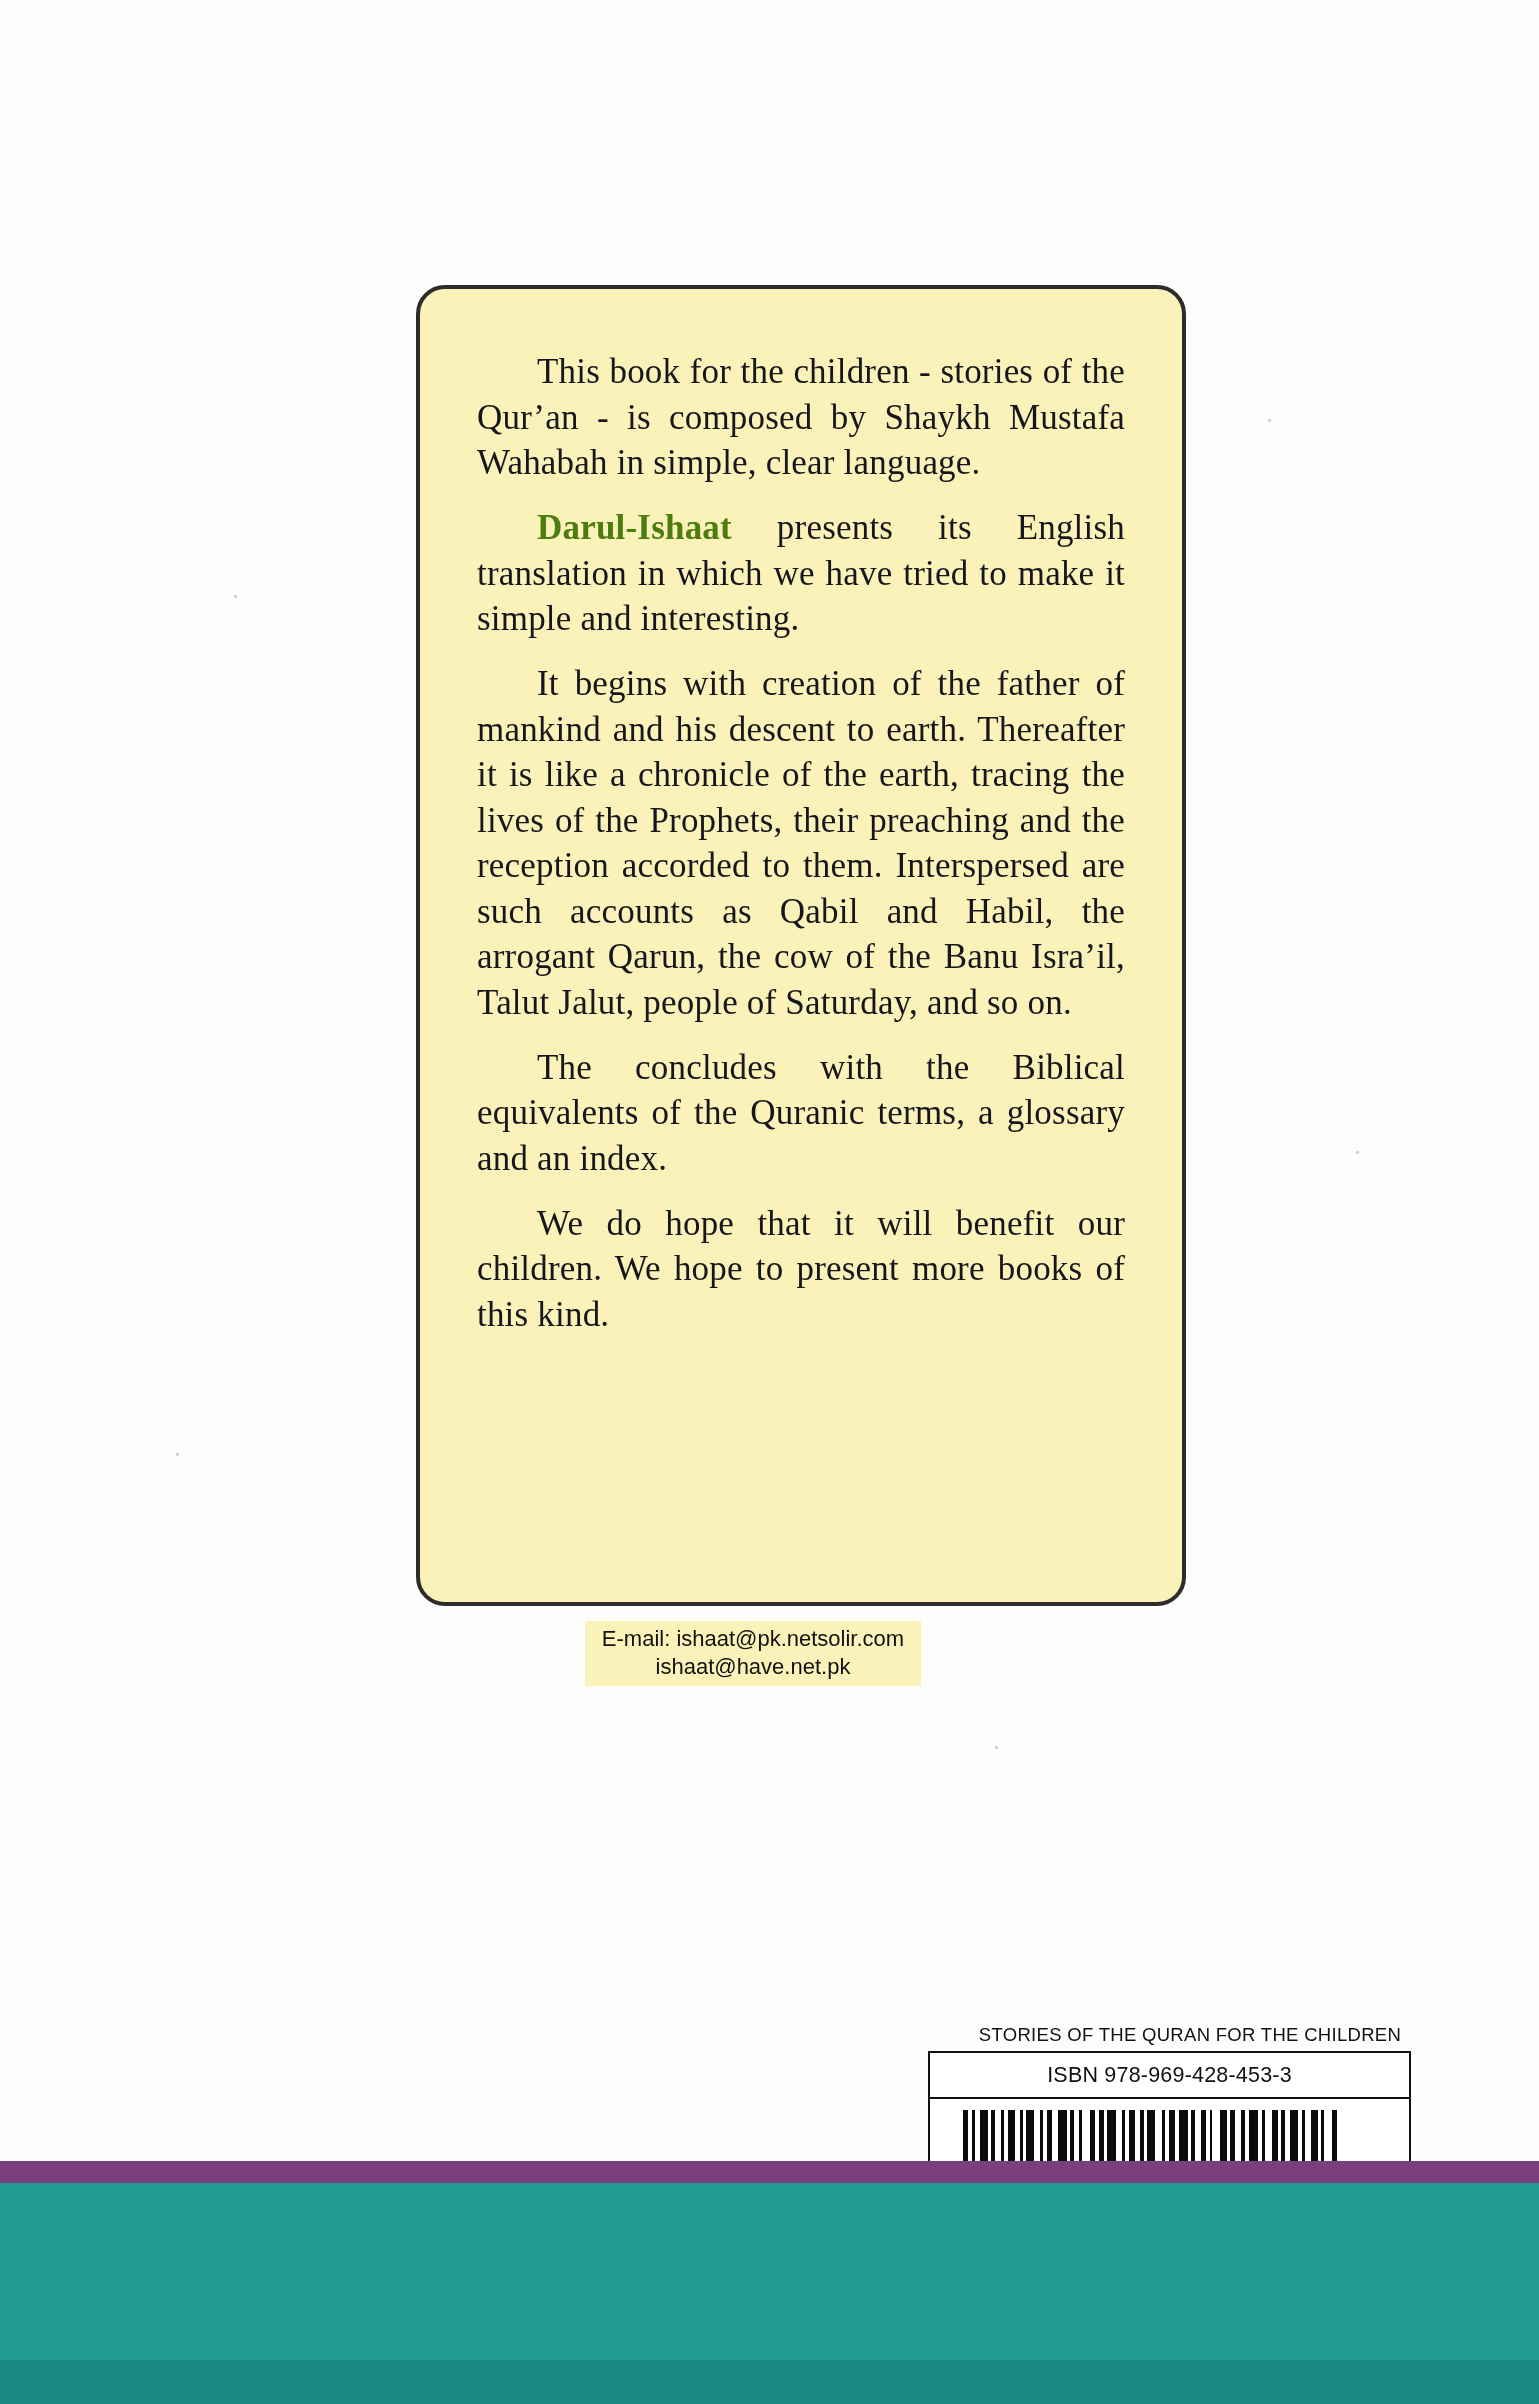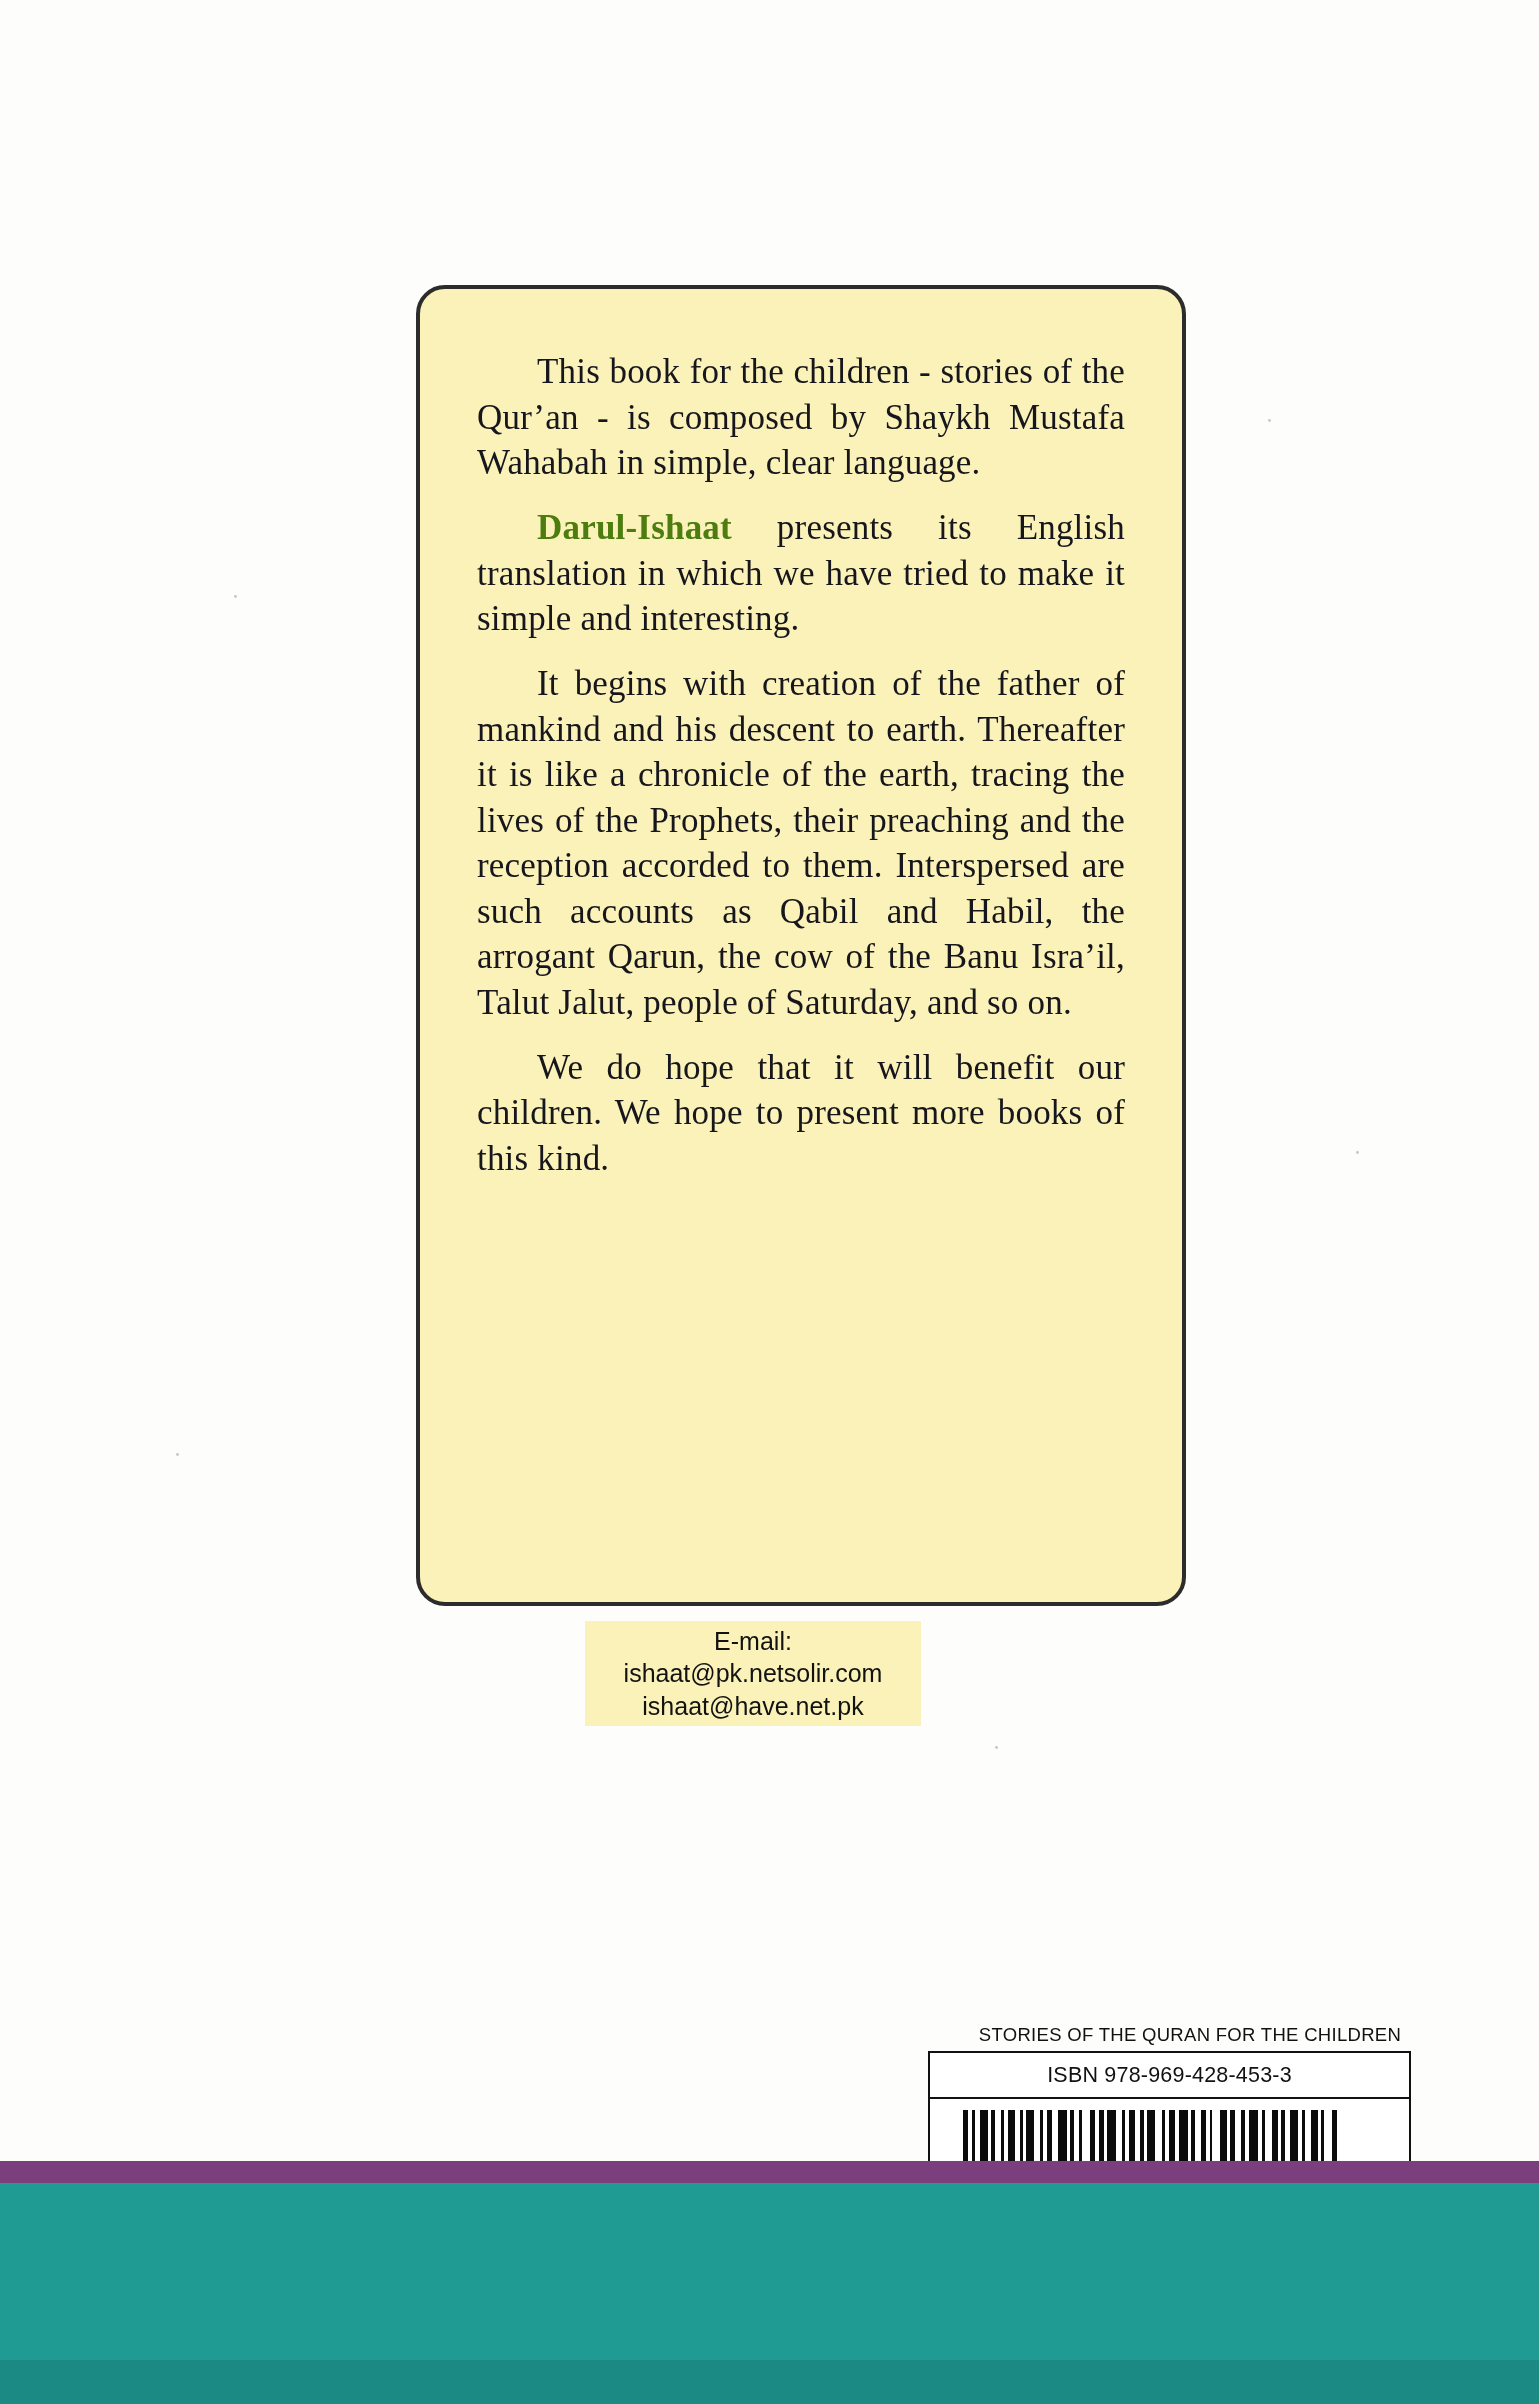--- a/index.html
+++ b/index.html
@@ -53,21 +53,21 @@
 
   
   #email-block {
     position: absolute;
     left: 585px;
     top: 1621px;
     width: 336px;
     background: #faf2b8;
     text-align: center;
     font-family: "Liberation Sans", sans-serif;
-    font-size: 25px;
+    font-size: 22px;
     line-height: 1.30;
     color: #121212;
     padding: 3.9px 5.9px;
     box-sizing: border-box;
   }
 
   
   #band-purple {
     position: absolute;
     left: 0;
@@ -181,20 +181,21 @@
   <div class="speck" style="left:234px; top:595px;"></div>
   <div class="speck" style="left:1268px; top:419px;"></div>
   <div class="speck" style="left:1356px; top:1151px;"></div>
   <div class="speck" style="left:176px; top:1453px;"></div>
   <div class="speck" style="left:995px; top:1746px;"></div>
 
   <div id="blurb-panel">
     <p>This book for the children - stories of the Qur’an - is composed by Shaykh Mustafa Wahabah in simple, clear language.</p>
     <p><span class="brand">Darul-Ishaat</span> <span>presents its English translation in which we have tried to make it simple and interesting.</span></p>
     <p>It begins with creation of the father of mankind and his descent to earth. Thereafter it is like a chronicle of the earth, tracing the lives of the Prophets, their preaching and the reception accorded to them. Interspersed are such accounts as Qabil and Habil, the arrogant Qarun, the cow of the Banu Isra’il, Talut Jalut, people of Saturday, and so on.</p>
+    <p>The concludes with the Biblical equivalents of the Quranic terms, a glossary and an index.</p>
     <p>We do hope that it will benefit our children. We hope to present more books of this kind.</p>
   </div>
 
   <div id="email-block">
     <div>E-mail: ishaat@pk.netsolir.com</div>
     <div>ishaat@have.net.pk</div>
   </div>
 
   <div id="barcode-title">STORIES OF THE QURAN FOR THE CHILDREN</div>
 

